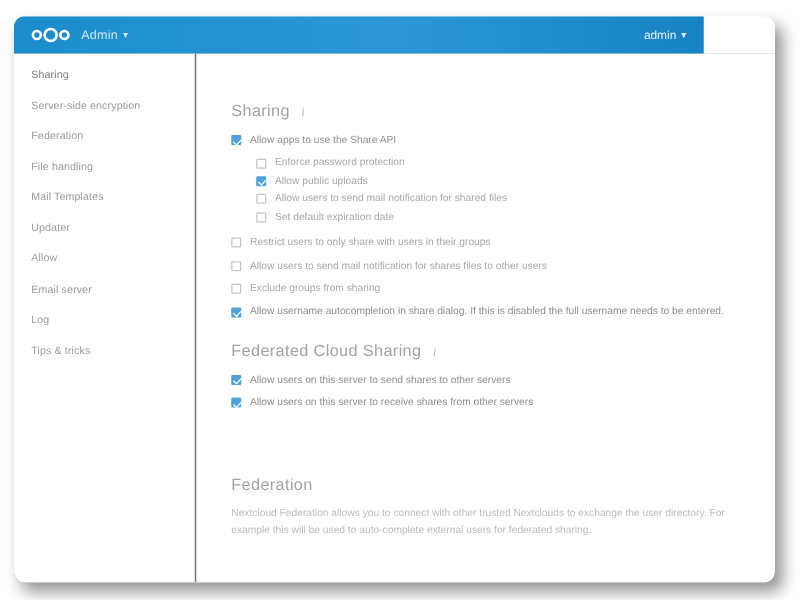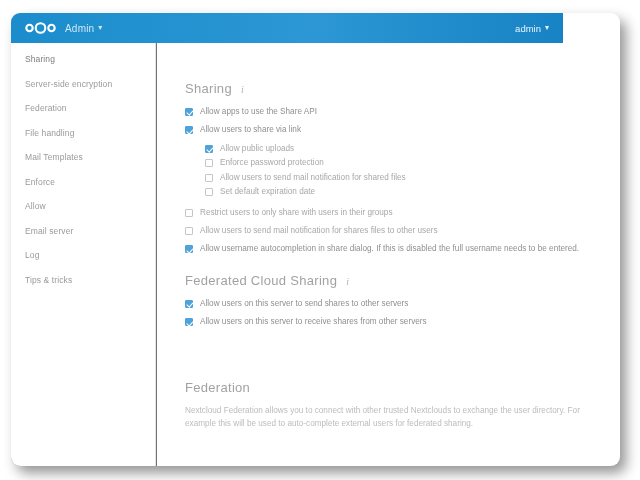--- a/index.html
+++ b/index.html
@@ -151,21 +151,21 @@
     font-size: 8.2px;
     color: #bcbcbc;
     line-height: 1.62;
     max-width: 412px;
     margin: 0 0 10px 0;
   }
 
   
   .cbrow {
     display: flex;
-    align-items: flex-start;
+    align-items: center;
     margin-bottom: 9px;
     cursor: pointer;
   }
   .cbrow.tight { margin-bottom: 5px; }
   .cbrow.indent { margin-left: 20px; }
 
   .box {
     width: 8px;
     height: 8px;
     flex: none;
@@ -224,73 +224,73 @@
   </div>
 
   <div id="body-area">
 
     <div id="sidebar">
       <div class="nav-item active">Sharing</div>
       <div class="nav-item">Server-side encryption</div>
       <div class="nav-item">Federation</div>
       <div class="nav-item">File handling</div>
       <div class="nav-item">Mail Templates</div>
-      <div class="nav-item">Enforce</div>
+      <div class="nav-item">Updater</div>
       <div class="nav-item">Allow</div>
       <div class="nav-item">Email server</div>
       <div class="nav-item">Log</div>
       <div class="nav-item">Tips &amp; tricks</div>
     </div>
 
     <div id="content">
 
       <div class="section section-first">
         <div class="sec-head">
           <h2 class="sec-title">Sharing</h2>
           <span class="info-icon">i</span>
         </div>
 
         <div class="cbrow">
           <span class="box on"></span>
           <span class="cblabel dark">Allow apps to use the Share API</span>
         </div>
 
-        <div class="cbrow">
-          <span class="box on"></span>
-          <span class="cblabel dark">Allow users to share via link</span>
-        </div>
 
         <div class="sub-group">
+          <div class="cbrow tight indent">
+            <span class="box"></span>
+            <span class="cblabel">Enforce password protection</span>
+          </div>
           <div class="cbrow tight indent">
             <span class="box on"></span>
             <span class="cblabel">Allow public uploads</span>
-          </div>
-          <div class="cbrow tight indent">
-            <span class="box"></span>
-            <span class="cblabel">Enforce password protection</span>
           </div>
           <div class="cbrow tight indent">
             <span class="box"></span>
             <span class="cblabel">Allow users to send mail notification for shared files</span>
           </div>
           <div class="cbrow tight indent">
             <span class="box"></span>
             <span class="cblabel">Set default expiration date</span>
           </div>
         </div>
 
         <div class="cbrow">
           <span class="box"></span>
           <span class="cblabel">Restrict users to only share with users in their groups</span>
         </div>
         <div class="cbrow">
           <span class="box"></span>
           <span class="cblabel">Allow users to send mail notification for shares files to other users</span>
         </div>
         <div class="cbrow">
+          <span class="box"></span>
+          <span class="cblabel">Exclude groups from sharing</span>
+        </div>
+        <div class="cbrow">
           <span class="box on"></span>
           <span class="cblabel dark">Allow username autocompletion in share dialog. If this is disabled the full username needs to be entered.</span>
         </div>
       </div>
 
       <div class="section" style="padding-top:10px;">
         <div class="sec-head">
           <h2 class="sec-title">Federated Cloud Sharing</h2>
           <span class="info-icon">i</span>
         </div>

